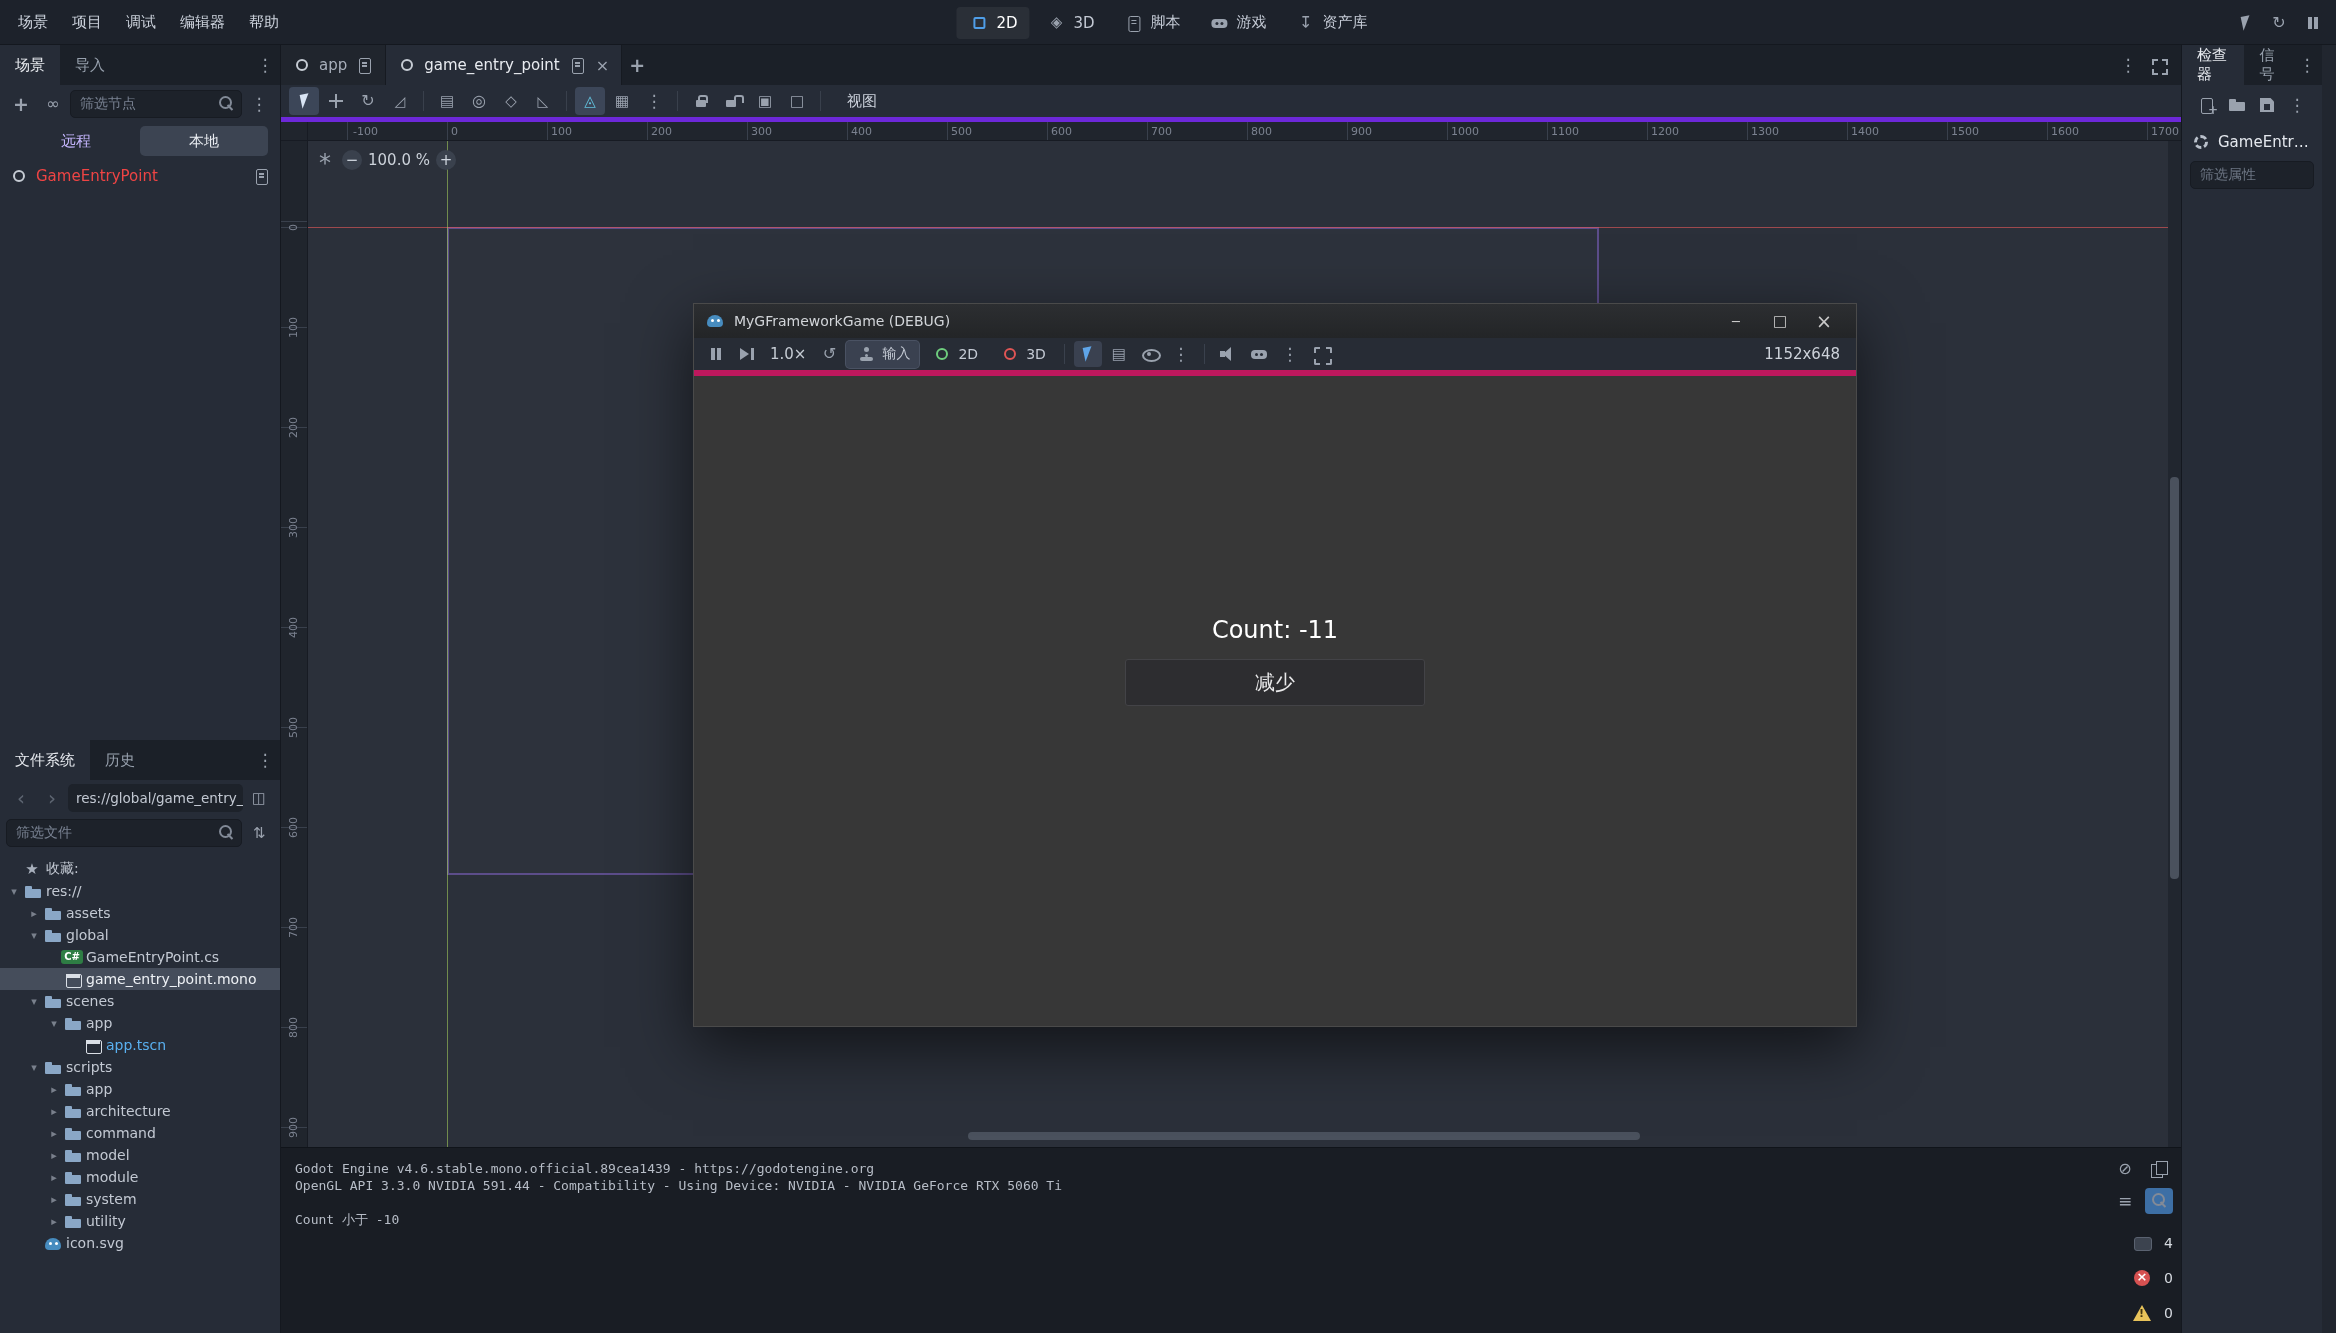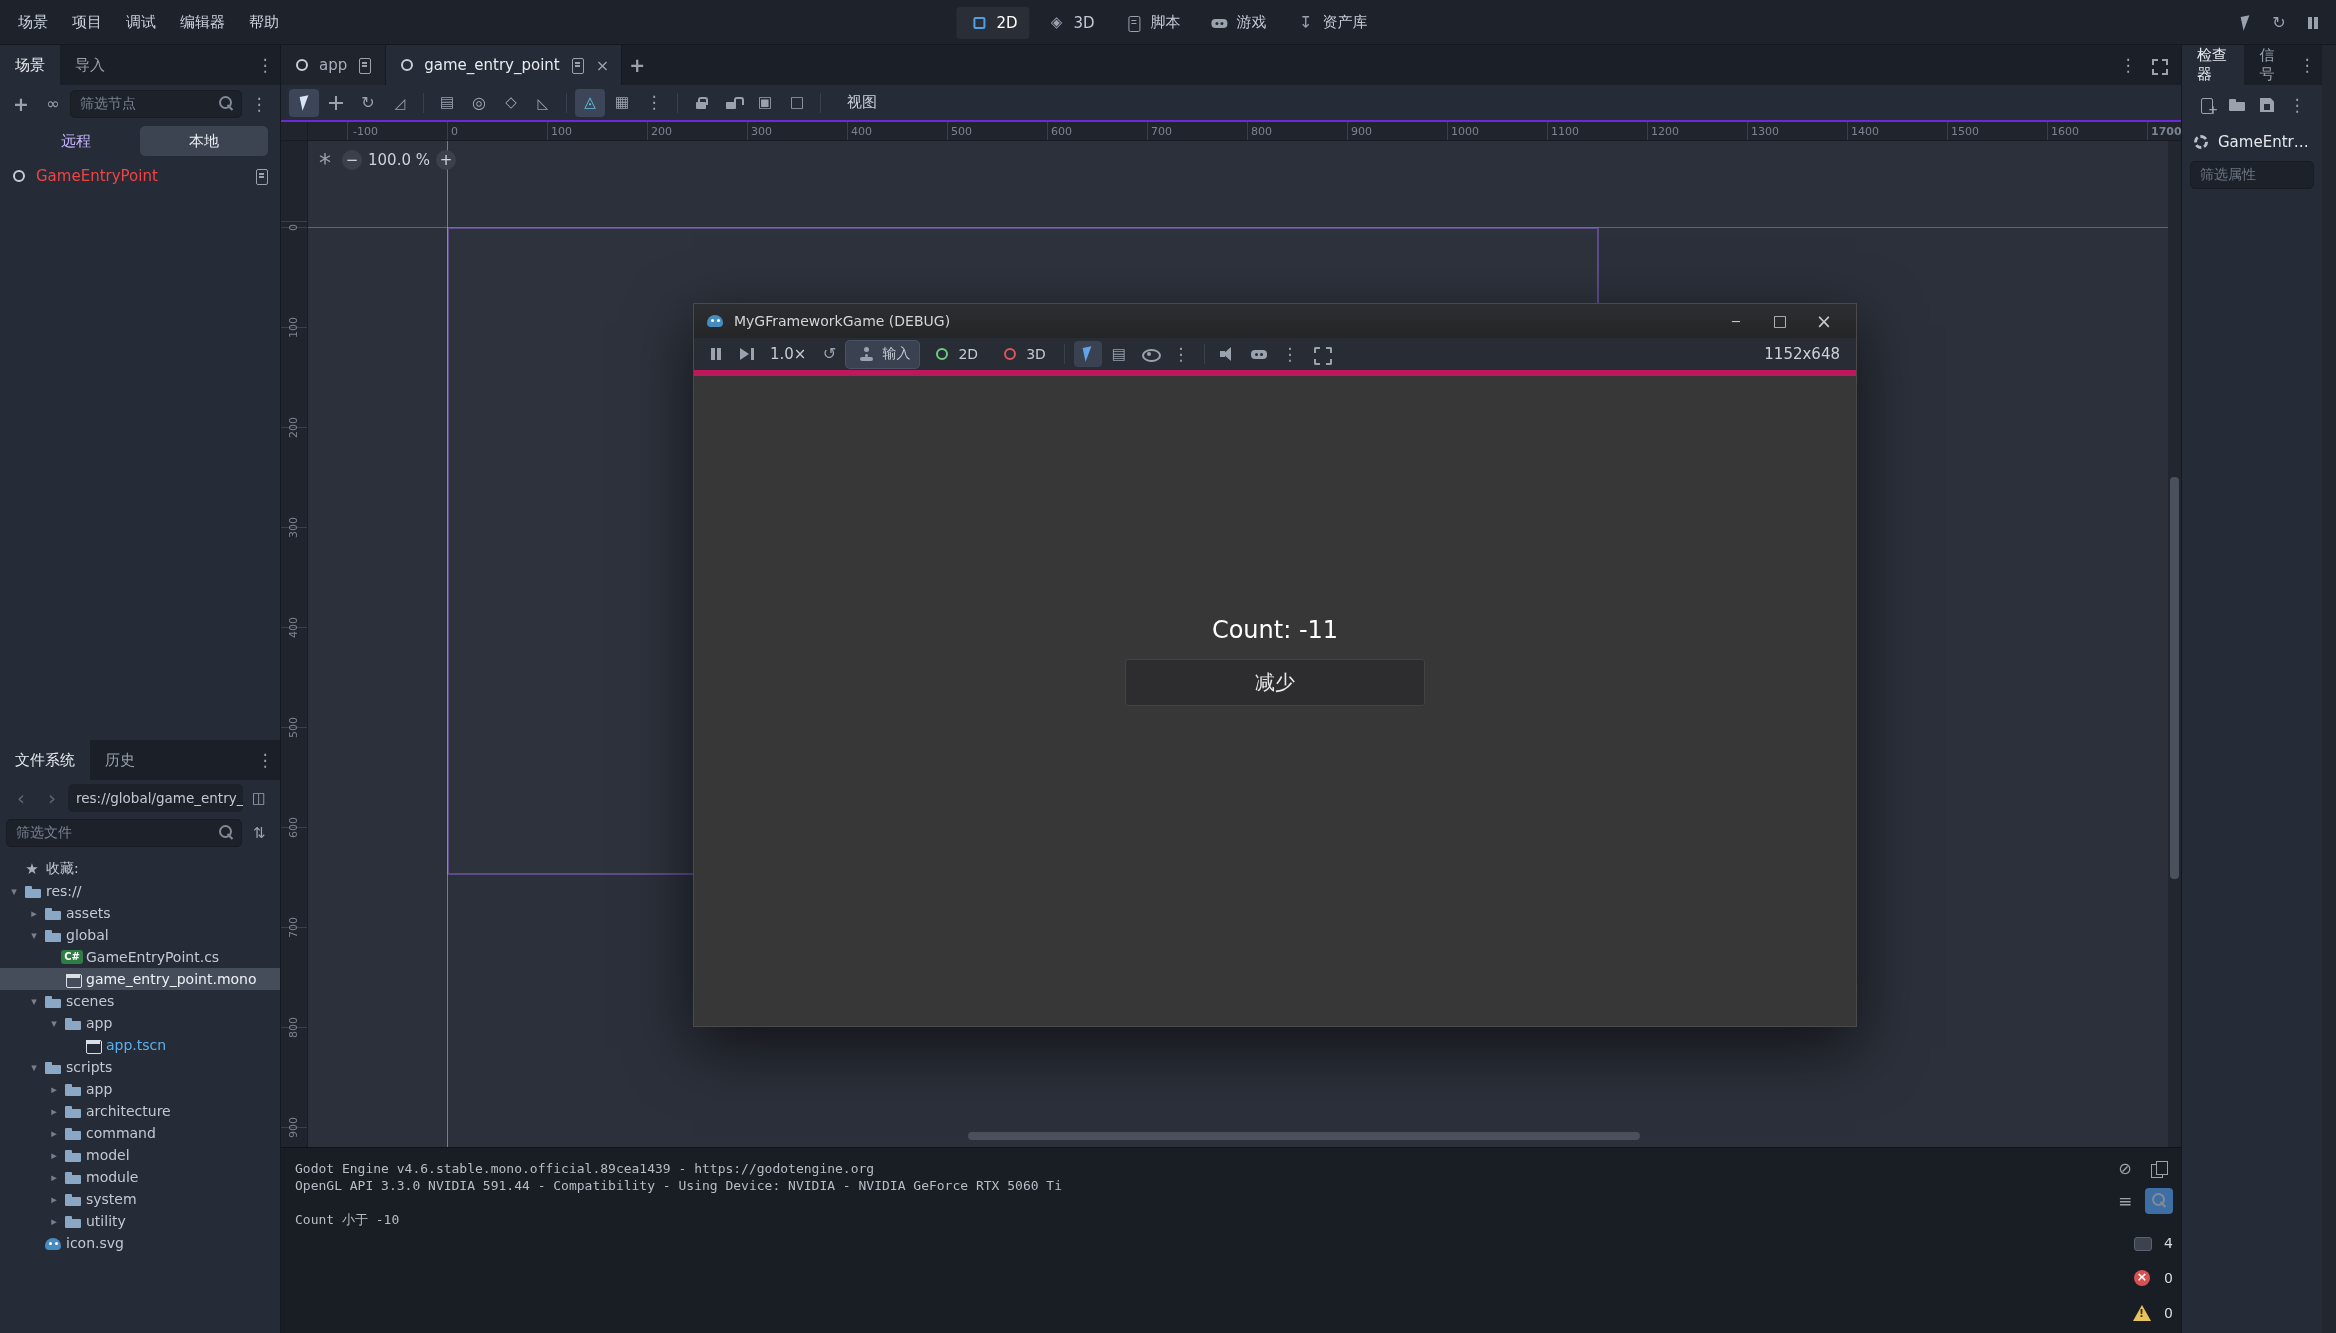--- a/index.html
+++ b/index.html
@@ -127,21 +127,21 @@
   .insp-node{display:flex;align-items:center;gap:6px;padding:6px 8px 2px;font-size:15px;color:#e4e8ee}
   .insp-node .lbl{overflow:hidden;white-space:nowrap;text-overflow:ellipsis}
   .insp-filter{margin:6px 8px;color:#6d7684}
 
   
   .scene-tabbar{position:absolute;left:281px;top:45px;width:1900px;height:40px;background:#1b2028;display:flex;align-items:center;padding-right:8px}
   .vtabs{display:flex;height:100%}
   .vtab{display:flex;align-items:center;gap:6px;padding:0 10px;height:100%;background:#20252d;color:#a7aeba;font-size:15px;border-right:1px solid #161a21}
   .vtab.active{background:#262c37;color:#e8ebf0}
   .vtab-close{font-size:16px;color:#9aa2ae;padding:0 2px}
-  .canvas-toolbar{position:absolute;left:281px;top:85px;width:1900px;height:37px;background:#262c37;border-bottom:2px solid #6d28d9;display:flex;align-items:center;gap:2px;padding:0 8px}
+  .canvas-toolbar{position:absolute;left:281px;top:85px;width:1900px;height:37px;background:#262c37;border-bottom:5px solid #6d28d9;display:flex;align-items:center;gap:2px;padding:0 8px}
   .view-menu{padding:4px 10px;color:#ccd2dc;font-size:15px;margin-left:8px}
 
   
   .ruler-corner{position:absolute;left:281px;top:122px;width:27px;height:19px;background:#20252d;border-right:1px solid #171b23;border-bottom:1px solid #171b23}
   .ruler-h{position:absolute;left:308px;top:122px;width:1873px;height:19px;background:#20252d;border-bottom:1px solid #171b23;overflow:hidden;
            background-image:repeating-linear-gradient(to right,#39404c 0 1px,transparent 1px 100px);background-position:39px 0}
   .rh{position:absolute;top:3px;font-size:11px;color:#7b8290}
   .ruler-v{position:absolute;left:281px;top:141px;width:27px;height:1006px;background:#20252d;border-right:1px solid #171b23;overflow:hidden;
            background-image:repeating-linear-gradient(to bottom,#39404c 0 1px,transparent 1px 100px);background-position:0 86px}
   .rv{position:absolute;left:-2px;width:28px;text-align:center;font-size:11px;color:#7b8290;transform:rotate(-90deg)}
@@ -471,21 +471,21 @@
       <span class="rh" style="left: 843px;">700</span>
       <span class="rh" style="left: 943px;">800</span>
       <span class="rh" style="left: 1043px;">900</span>
       <span class="rh" style="left: 1143px;">1000</span>
       <span class="rh" style="left: 1243px;">1100</span>
       <span class="rh" style="left: 1343px;">1200</span>
       <span class="rh" style="left: 1443px;">1300</span>
       <span class="rh" style="left: 1543px;">1400</span>
       <span class="rh" style="left: 1643px;">1500</span>
       <span class="rh" style="left: 1743px;">1600</span>
-      <span class="rh" style="left: 1843px; font-weight: bold;">1700</span>
+      <span class="rh" style="left: 1843px;">1700</span>
     </div>
   <div class="ruler-v" id="ruler-v">
       <span class="rv" style="top: 80px;">0</span>
       <span class="rv" style="top: 180px;">100</span>
       <span class="rv" style="top: 280px;">200</span>
       <span class="rv" style="top: 380px;">300</span>
       <span class="rv" style="top: 480px;">400</span>
       <span class="rv" style="top: 580px;">500</span>
       <span class="rv" style="top: 680px;">600</span>
       <span class="rv" style="top: 780px;">700</span>

